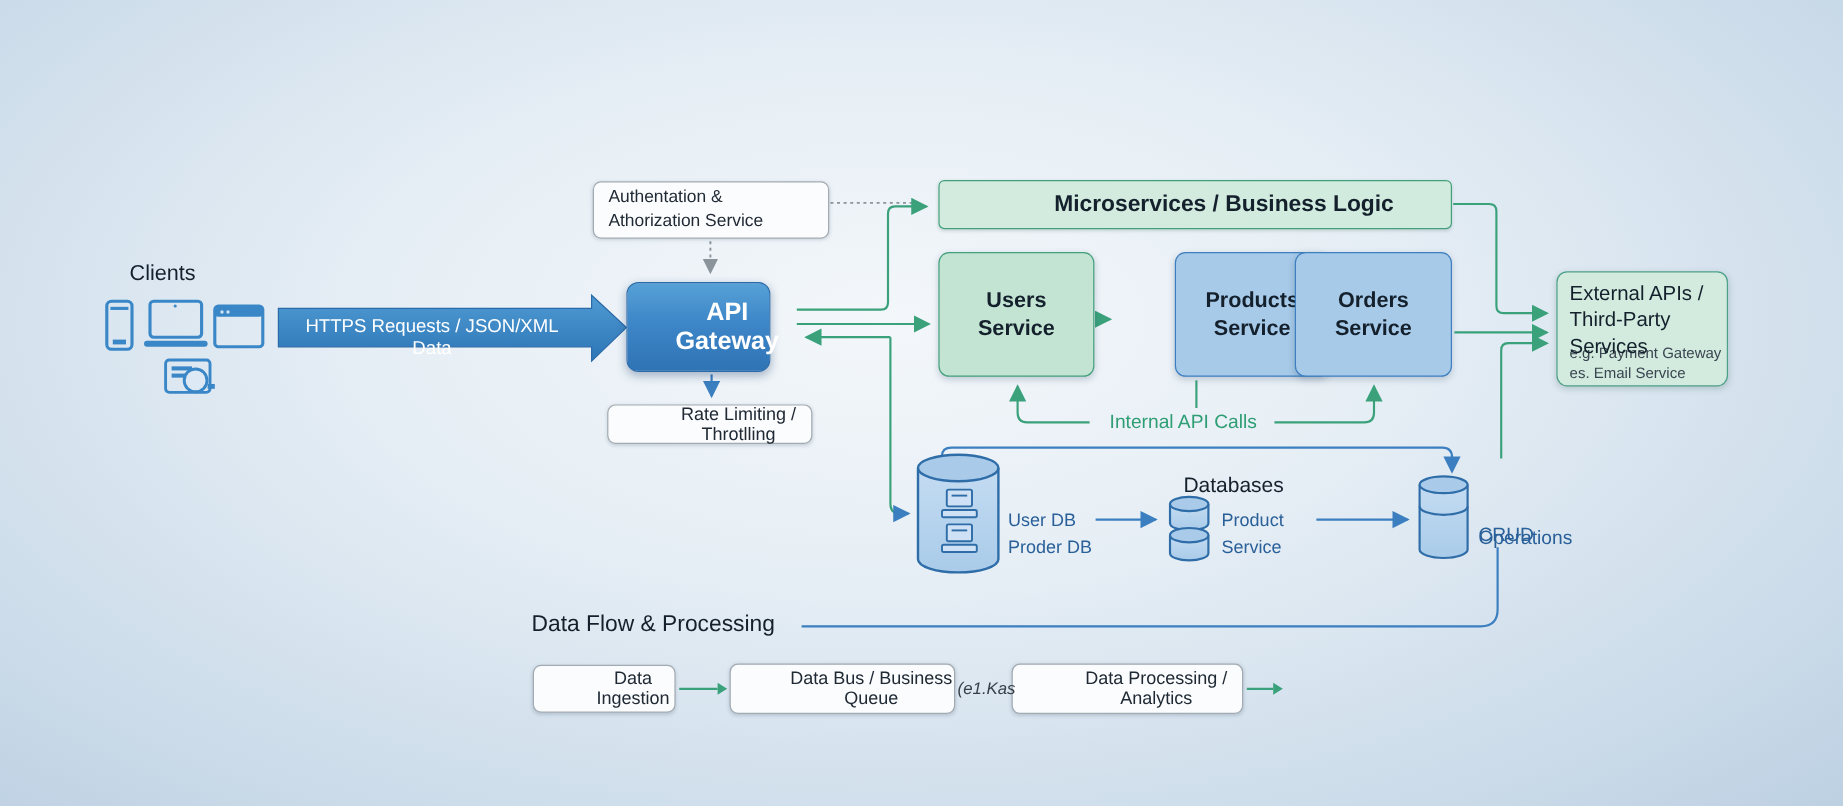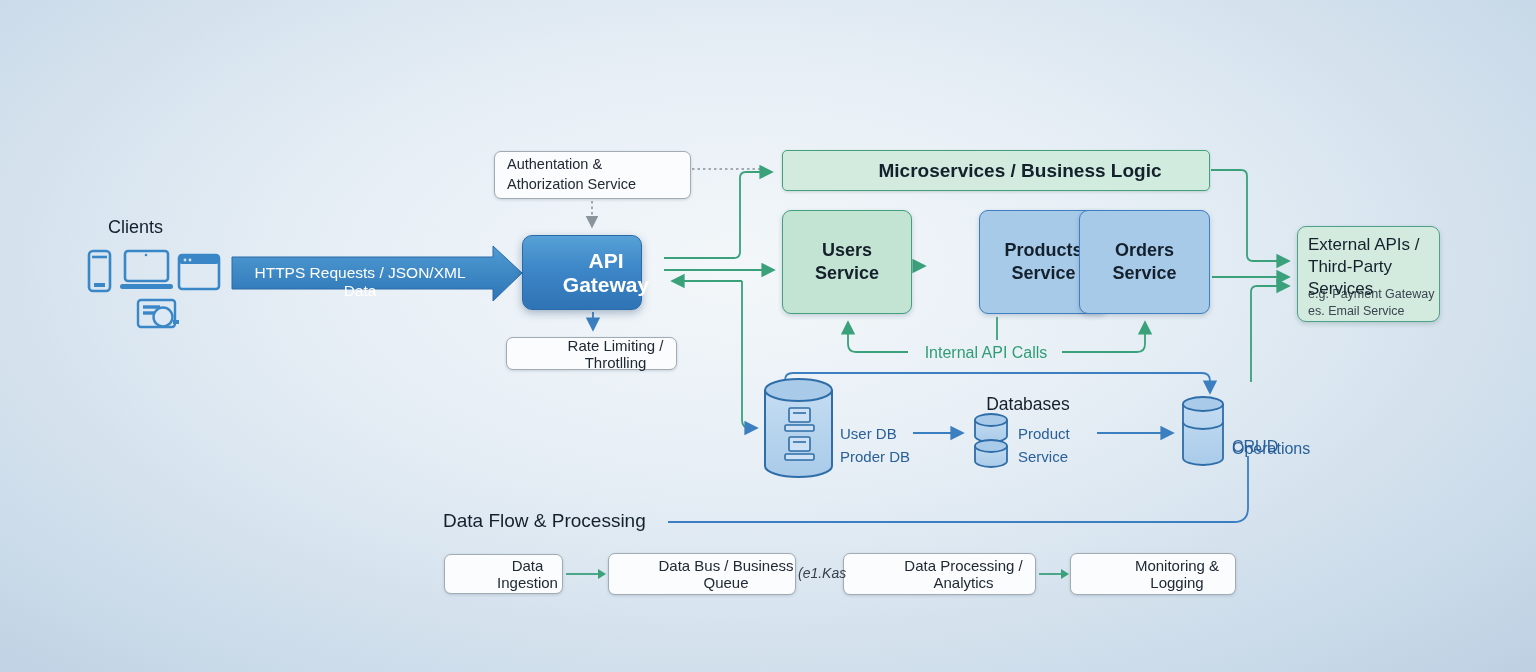--- a/index.html
+++ b/index.html
@@ -192,17 +192,14 @@
     <span>Data Bus / Business Queue</span>
   </div>
   <div class="abs queue-note" style="left:798px;top:565px;">(e1.Kas</div>
   <div class="hbox wbox" style="left:843px;top:553px;width:193px;height:42px;">
     <span>Data Processing / Analytics</span>
   </div>
   <svg class="abs" style="left:1038px;top:566px;z-index:2;" width="32" height="16">
     <path d="M 1 8 H 23" stroke="#3aa17b" stroke-width="1.8" fill="none"></path>
     <path d="M 23 3 L 31 8 L 23 13 z" fill="#3aa17b"></path>
   </svg>
-  <div class="hbox wbox" style="left:1070px;top:553px;width:166px;height:42px;">
-    <span>Monitoring &amp; Logging</span>
-  </div>
 
 </div>
 
 </body></html>

